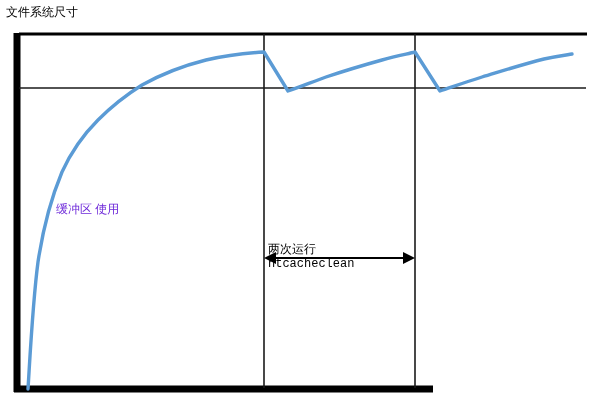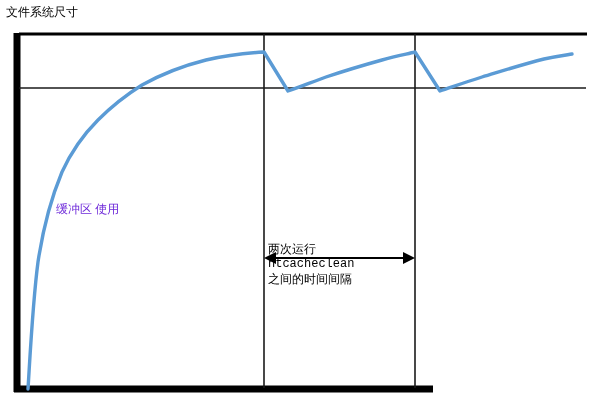--- a/index.html
+++ b/index.html
@@ -108,16 +108,15 @@
       <polygon points="264,258 276,252 276,264" fill="#000000"></polygon>
       <polygon points="415,258 403,252 403,264" fill="#000000"></polygon>
     </g>
   </svg>
 
   <div class="series-label" id="buffer-usage-label">缓冲区 使用</div>
 
   <div id="interval-annotation">
     <div class="ann-line">两次运行</div>
     <div class="ann-line mono">htcacheclean</div>
-    <div class="ann-line">之间的时间间隔</div>
   </div>
 
 </div>
 
 </body></html>

